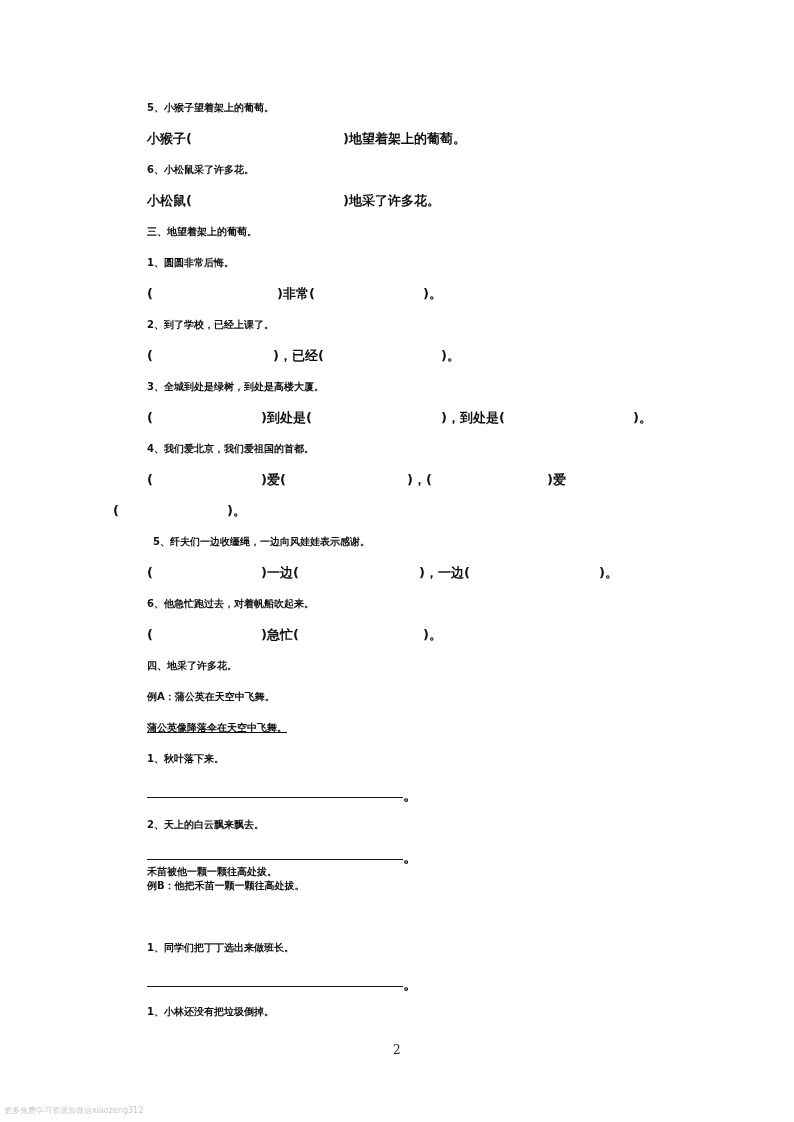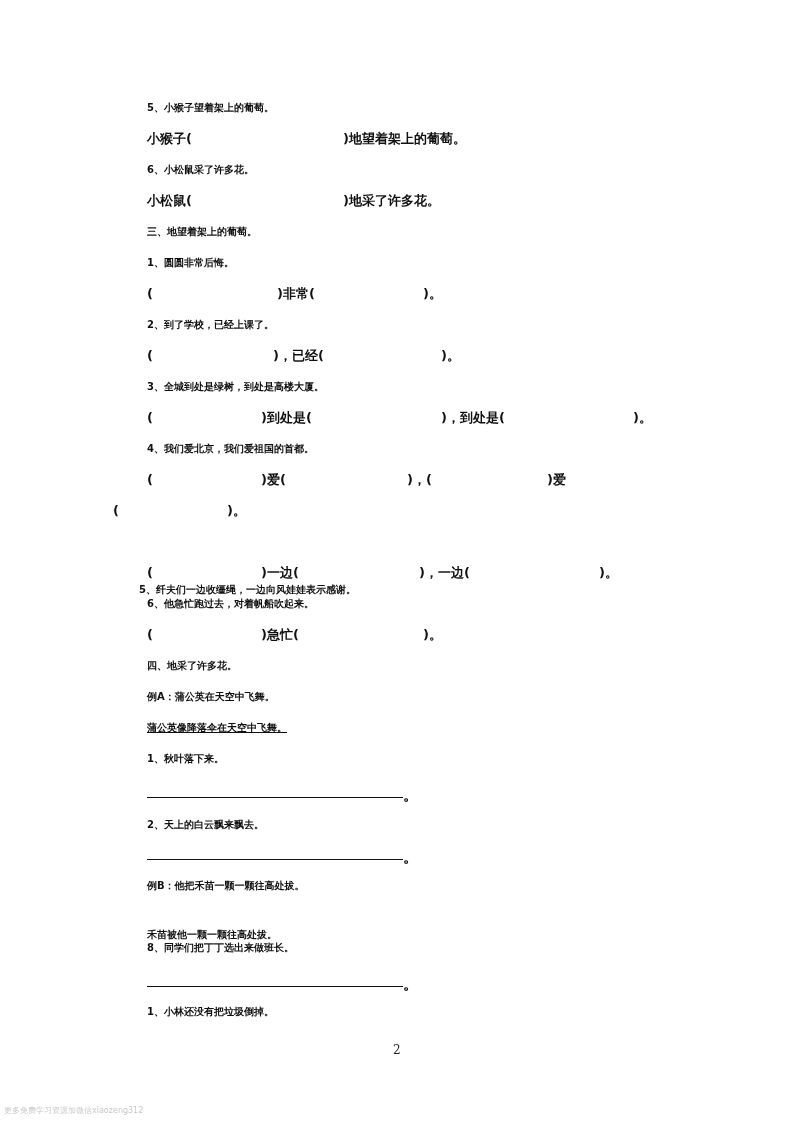--- a/index.html
+++ b/index.html
@@ -56,21 +56,21 @@
   <span style="left:0;">(</span>
   <span style="left:114px;">)爱(</span>
   <span style="left:260px;">)，(</span>
   <span style="left:400px;">)爱</span>
 </div>
 <div class="blank-row" style="left:113px; top:501px; width:300px;">
   <span style="left:0;">(</span>
   <span style="left:114px;">)。</span>
 </div>
 
-<div class="line" style="left:139px; top:532px;margin-top:48px;">5、纤夫们一边收缰绳，一边向风娃娃表示感谢。</div>
+<div class="line" style="left:153px; top:532px;">5、纤夫们一边收缰绳，一边向风娃娃表示感谢。</div>
 <div class="blank-row" style="left:147px; top:563px; width:520px;">
   <span style="left:0;">(</span>
   <span style="left:114px;">)一边(</span>
   <span style="left:272px;">)，一边(</span>
   <span style="left:452px;">)。</span>
 </div>
 
 <div class="line" style="left:147px; top:594px;">6、他急忙跑过去，对着帆船吹起来。</div>
 <div class="blank-row" style="left:147px; top:625px; width:500px;">
   <span style="left:0;">(</span>
@@ -84,22 +84,22 @@
 
 <div class="line" style="left:147px; top:749px;">1、秋叶落下来。</div>
 <div class="underline" style="left:147px; top:797px; width:256px;"></div>
 <div class="period" style="left:403px; top:785px;">。</div>
 
 <div class="line" style="left:147px; top:815px;">2、天上的白云飘来飘去。</div>
 <div class="underline" style="left:147px; top:859px; width:256px;"></div>
 <div class="period" style="left:403px; top:847px;">。</div>
 
 <div class="line" style="left:147px; top:876px;">例B：他把禾苗一颗一颗往高处拔。</div>
-<div class="line" style="left:147px; top:925px;">禾苗被他一颗一颗往高处拔。</div>
+<div class="line" style="left:147px; top:862px;">禾苗被他一颗一颗往高处拔。</div>
 
-<div class="line" style="left:147px; top:938px;">8、同学们把丁丁选出来做班长。</div>
+<div class="line" style="left:147px; top:938px;">1、同学们把丁丁选出来做班长。</div>
 <div class="underline" style="left:147px; top:986px; width:256px;"></div>
 <div class="period" style="left:403px; top:974px;">。</div>
 
 <div class="line" style="left:147px; top:1002px;">1、小林还没有把垃圾倒掉。</div>
 
 <div class="page-num">2</div>
 <div class="watermark">更多免费学习资源加微信xiaozeng312</div>
 
 </body></html>

